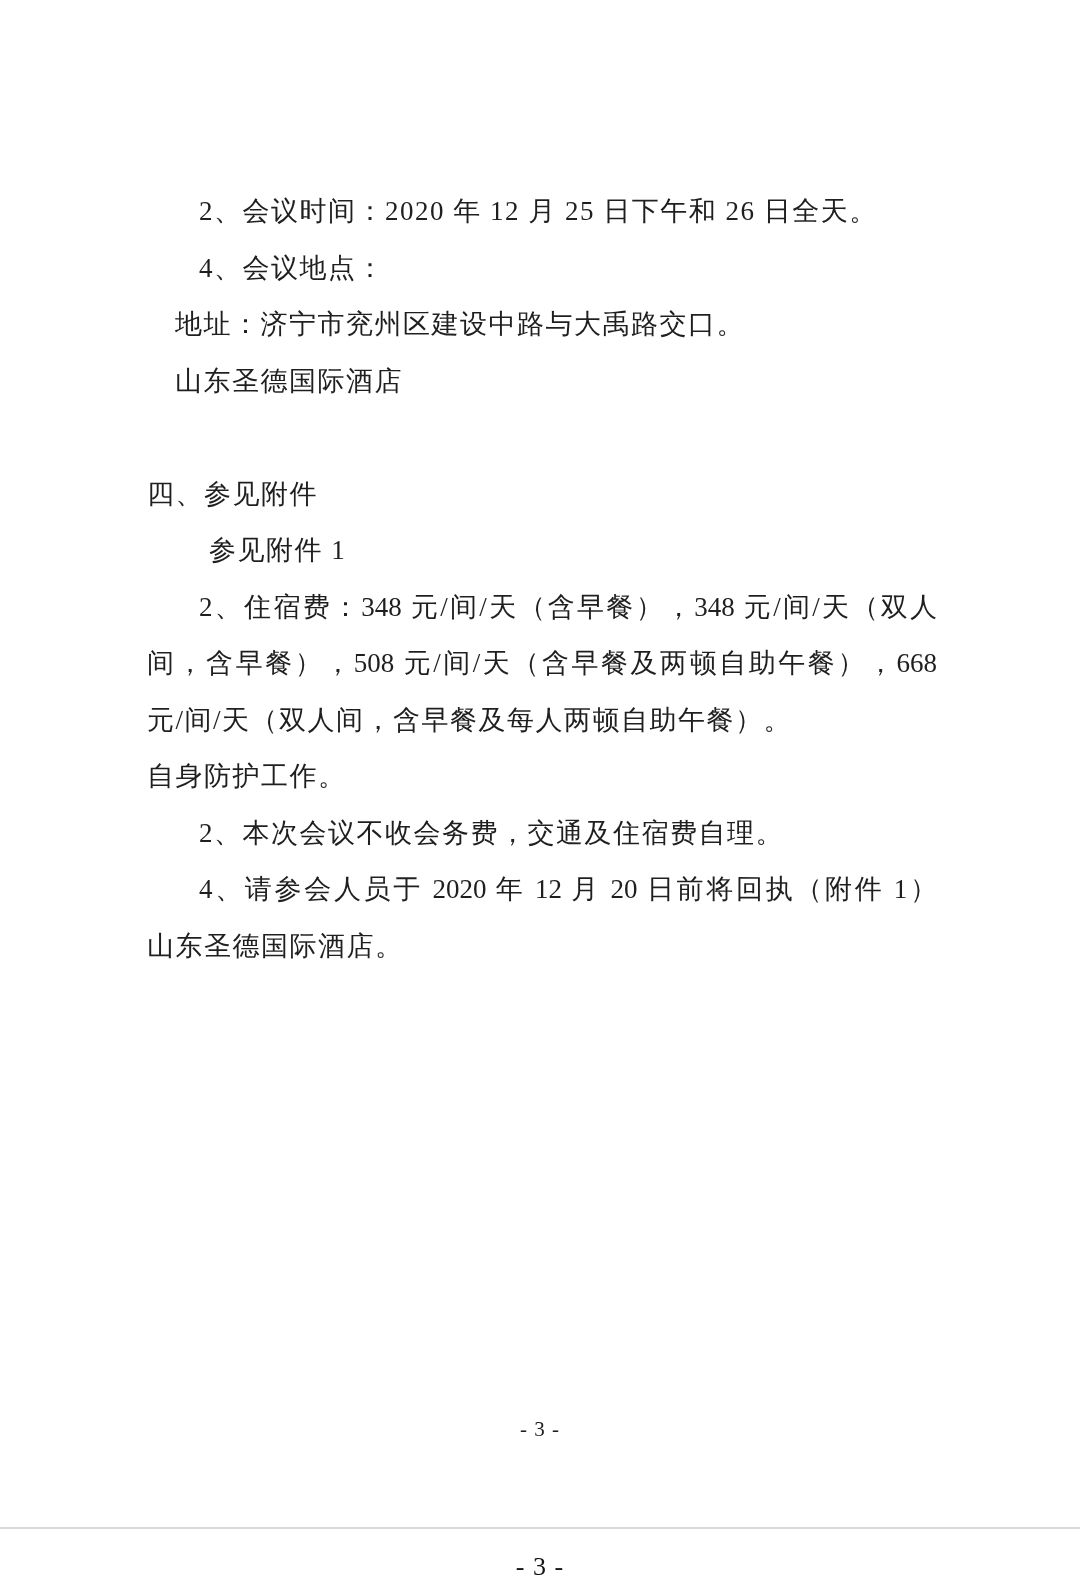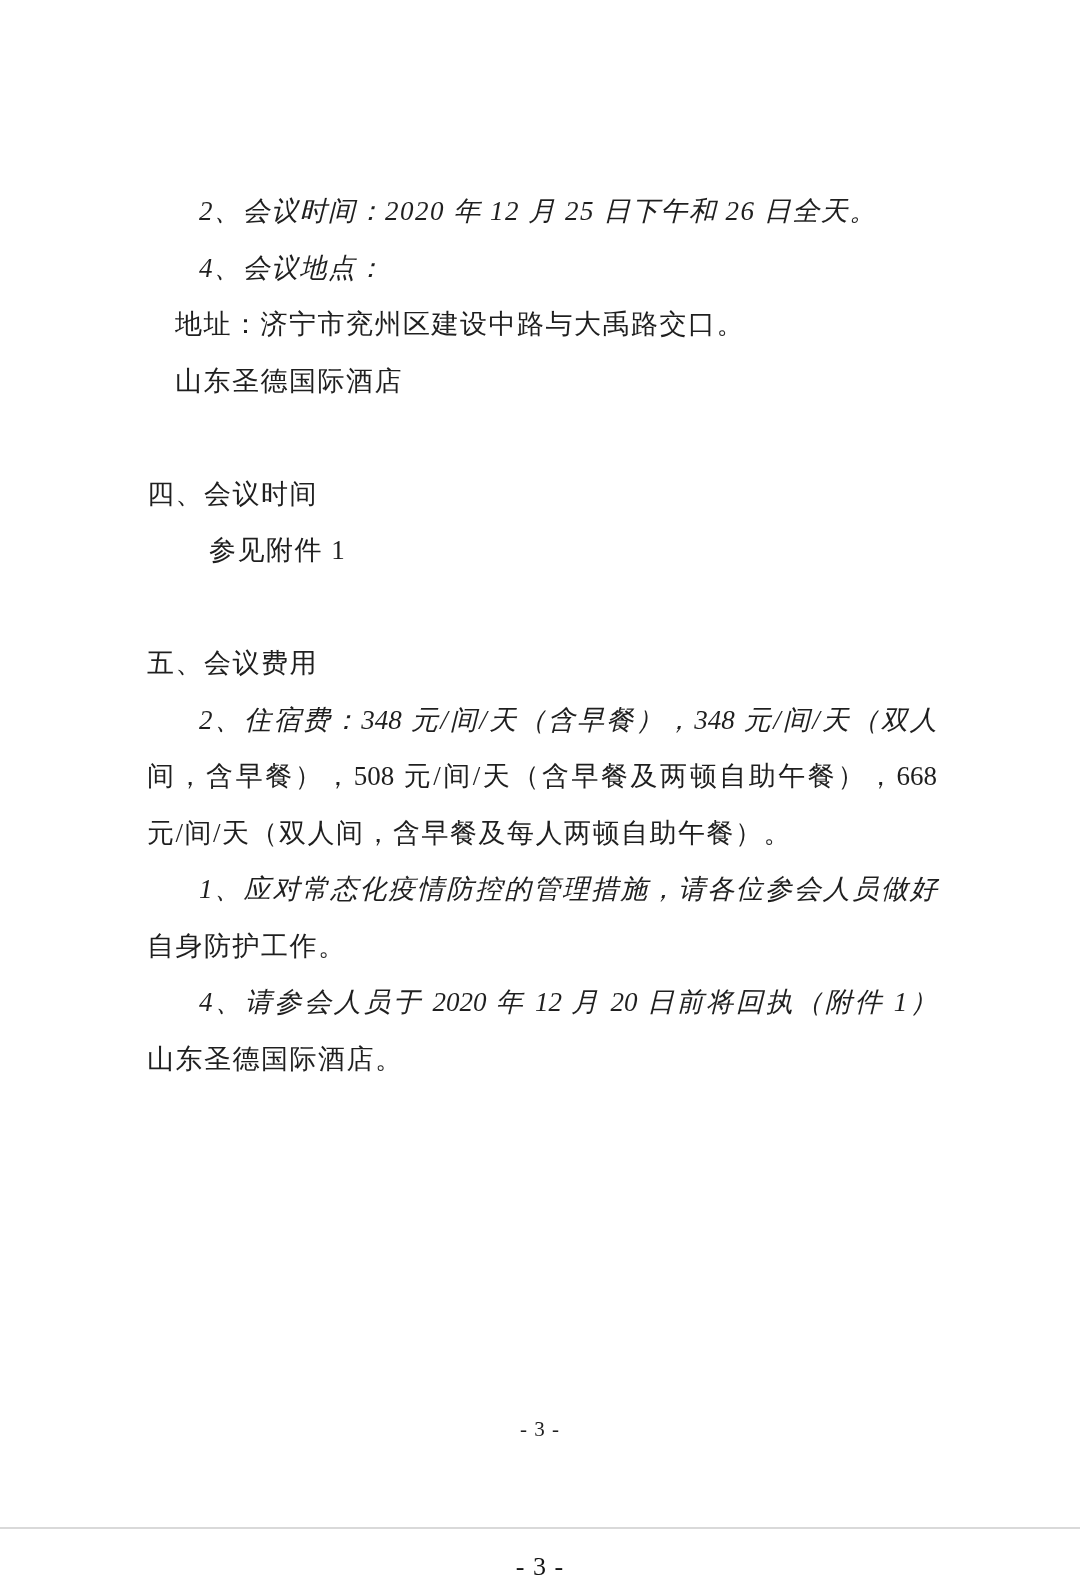--- a/index.html
+++ b/index.html
@@ -31,21 +31,21 @@
   .line {
     height: 56.5px;
     line-height: 56.5px;
     font-size: 27px;
     white-space: nowrap;
     letter-spacing: 1.5px;
     color: #1f1f1f;
   }
   .line.gap { margin-top: 56.5px; }
   .line.ind1 { padding-left: 28px; }
-  .line.ind2 { padding-left: 52px; font-style: italic; }
+  .line.ind2 { padding-left: 52px; }
   .line.ind3 { padding-left: 62px; }
   .line.justify {
     letter-spacing: 0;
     text-align: justify;
     text-align-last: justify;
   }
   .doc-footer {
     position: absolute;
     left: 0;
     top: 1417px;
@@ -76,28 +76,27 @@
 </style>
 </head>
 <body>
 
 <div class="page">
   <div class="textblock">
       <div class="line ind2">2、会议时间：2020 年 12 月 25 日下午和 26 日全天。</div>
       <div class="line ind2">4、会议地点：</div>
       <div class="line ind1">地址：济宁市兖州区建设中路与大禹路交口。</div>
       <div class="line ind1">山东圣德国际酒店</div>
-      <div class="line gap">四、会议时间</div>
+      <div class="line gap">四、参见附件</div>
       <div class="line ind3">参见附件 1</div>
-      <div class="line gap">五、会议费用</div>
       <div class="line ind2 justify">2、住宿费：348 元/间/天（含早餐），348 元/间/天（双人</div>
       <div class="line justify">间，含早餐），508 元/间/天（含早餐及两顿自助午餐），668</div>
       <div class="line">元/间/天（双人间，含早餐及每人两顿自助午餐）。</div>
-      <div class="line ind2 justify">1、应对常态化疫情防控的管理措施，请各位参会人员做好</div>
       <div class="line">自身防护工作。</div>
+      <div class="line ind2">2、本次会议不收会务费，交通及住宿费自理。</div>
       <div class="line ind2 justify">4、请参会人员于 2020 年 12 月 20 日前将回执（附件 1）</div>
       <div class="line">山东圣德国际酒店。</div>
     </div>
   <div class="doc-footer">- 3 -</div>
 </div>
 
 <div class="page-divider"></div>
 
 <div class="viewer-page-label">- 3 -</div>
 

